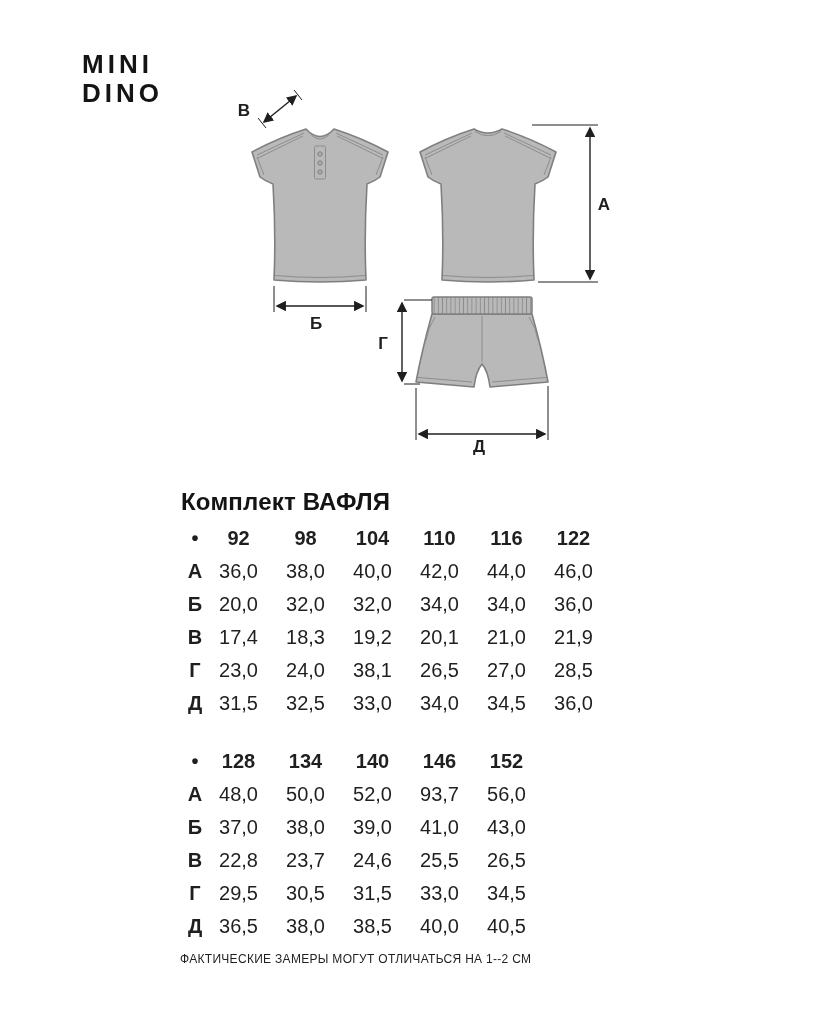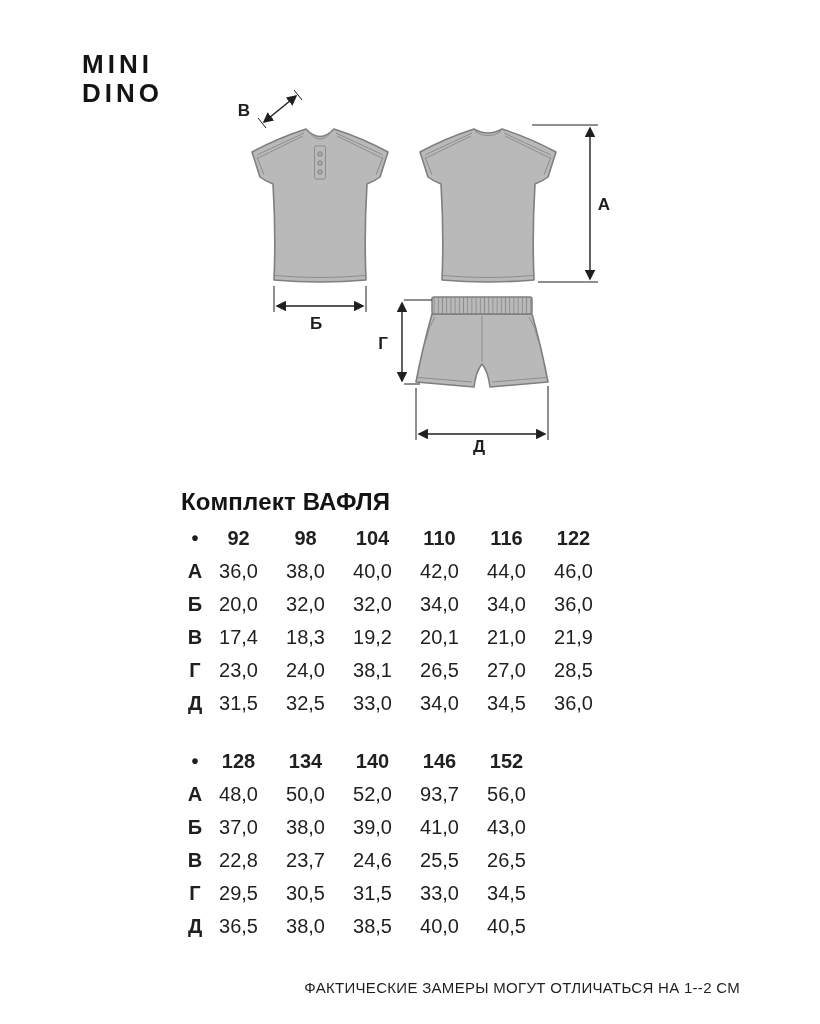--- a/index.html
+++ b/index.html
@@ -25,22 +25,22 @@
   .subtitle { position:absolute; left:182px; top:496px; font-size:12px; letter-spacing:0.4px; }
 
   .table { position:absolute; left:185px; display:grid; grid-auto-rows:33px;
            align-items:center; font-size:20px; }
   .t1 { top:522px; }
   .t2 { top:745px; }
   .cell     { text-align:center; white-space:nowrap; }
   .head     { font-weight:700; }
   .rowlabel { font-weight:700; }
 
-  .footer { position:absolute; left:180px; top:979px; width:560px; text-align:right;
-            font-size:15px; letter-spacing:0.3px; }
+  .footer { position:absolute; left:180px; top:952px; width:560px; text-align:left;
+            font-size:12px; letter-spacing:0.3px; }
 </style>
 </head>
 <body>
 
 <div class="page">
 
   <div class="logo">
     <div>MINI</div>
     <div>DINO</div>
   </div>

